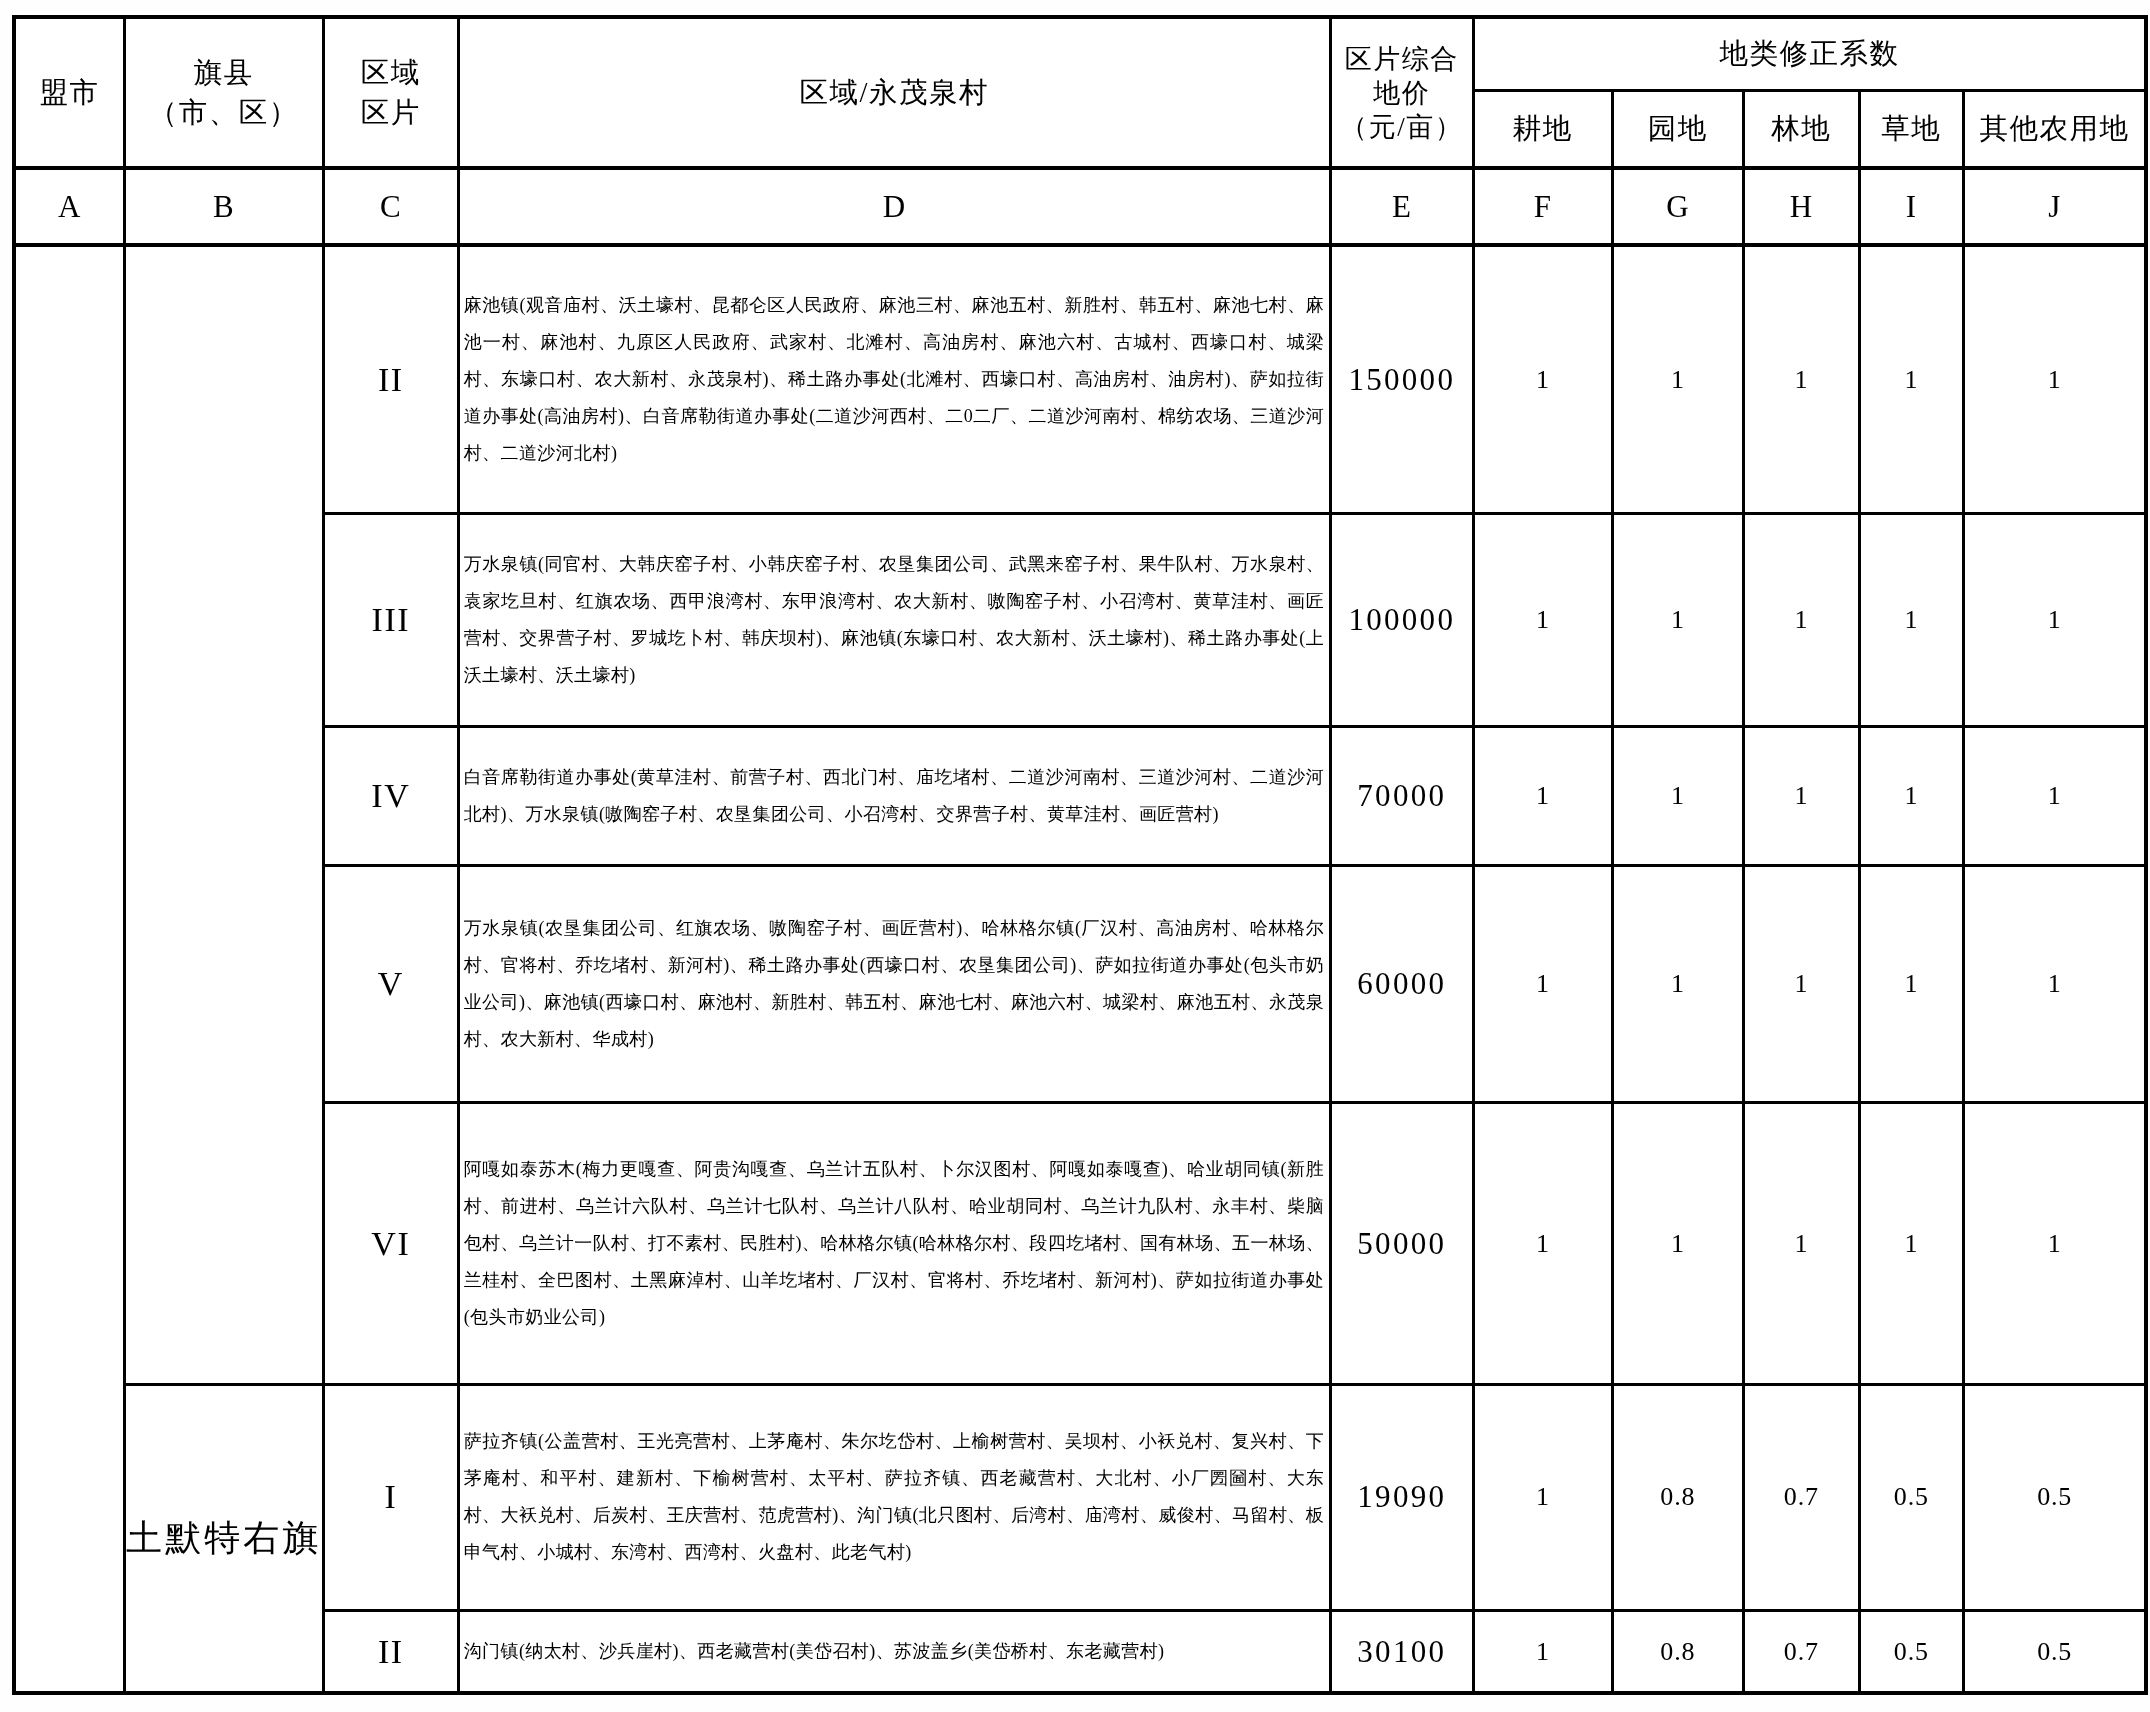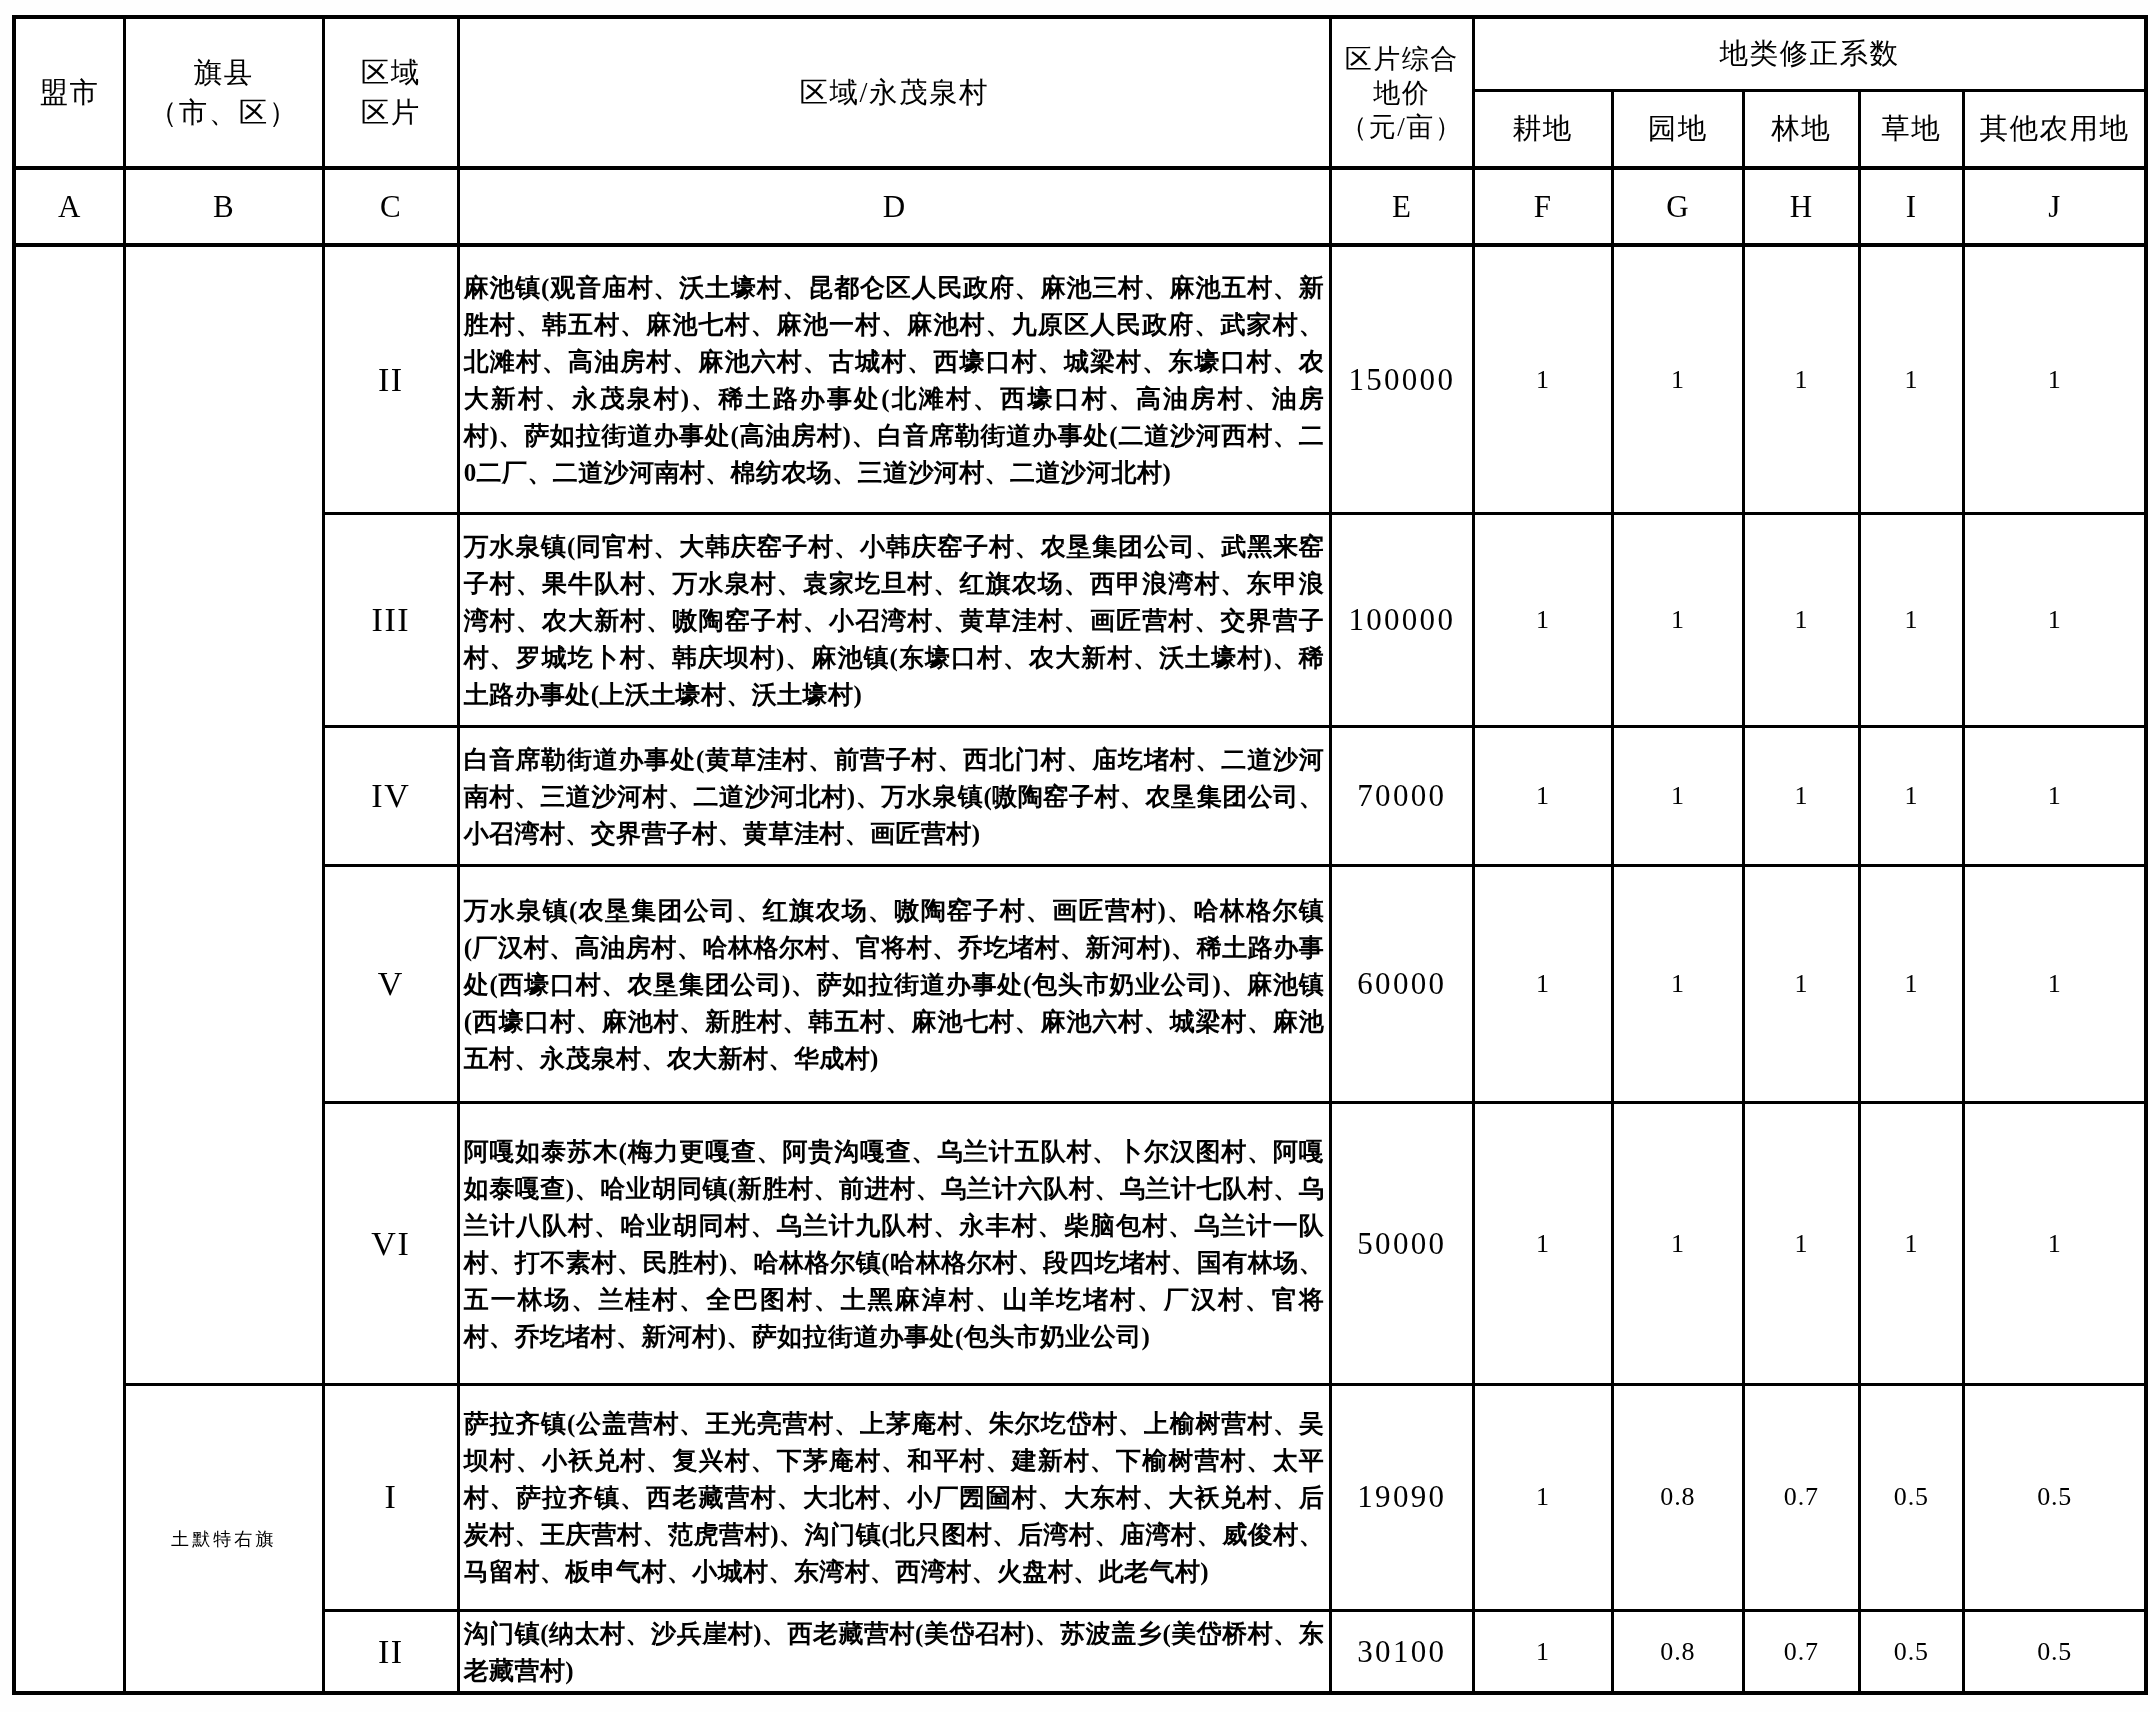--- a/index.html
+++ b/index.html
@@ -46,37 +46,36 @@
   }
   
   td.zone{
     font-size:34px;
     letter-spacing:1.5px;
   }
   
   td.desc{
     text-align:justify;
     vertical-align:middle;
-    font-size:25px;
+    font-size:18px;
     line-height:37px;
     padding:1.5px 4.6px 1.5px 3.9px;
     letter-spacing:0.4px;
-    font-weight:bold;
   }
   
   td.num{
     font-size:31px;
     letter-spacing:2.3px;
   }
   td.coef{
     font-size:26px;
     letter-spacing:0.8px;
   }
   td.banner-cell{
-    font-size:18px;
+    font-size:36px;
     letter-spacing:3.1px;
   }
 </style>
 </head>
 <body>
 
 <div class="scan-page">
   <table class="landprice">
     <colgroup>
       <col style="width:110px">

